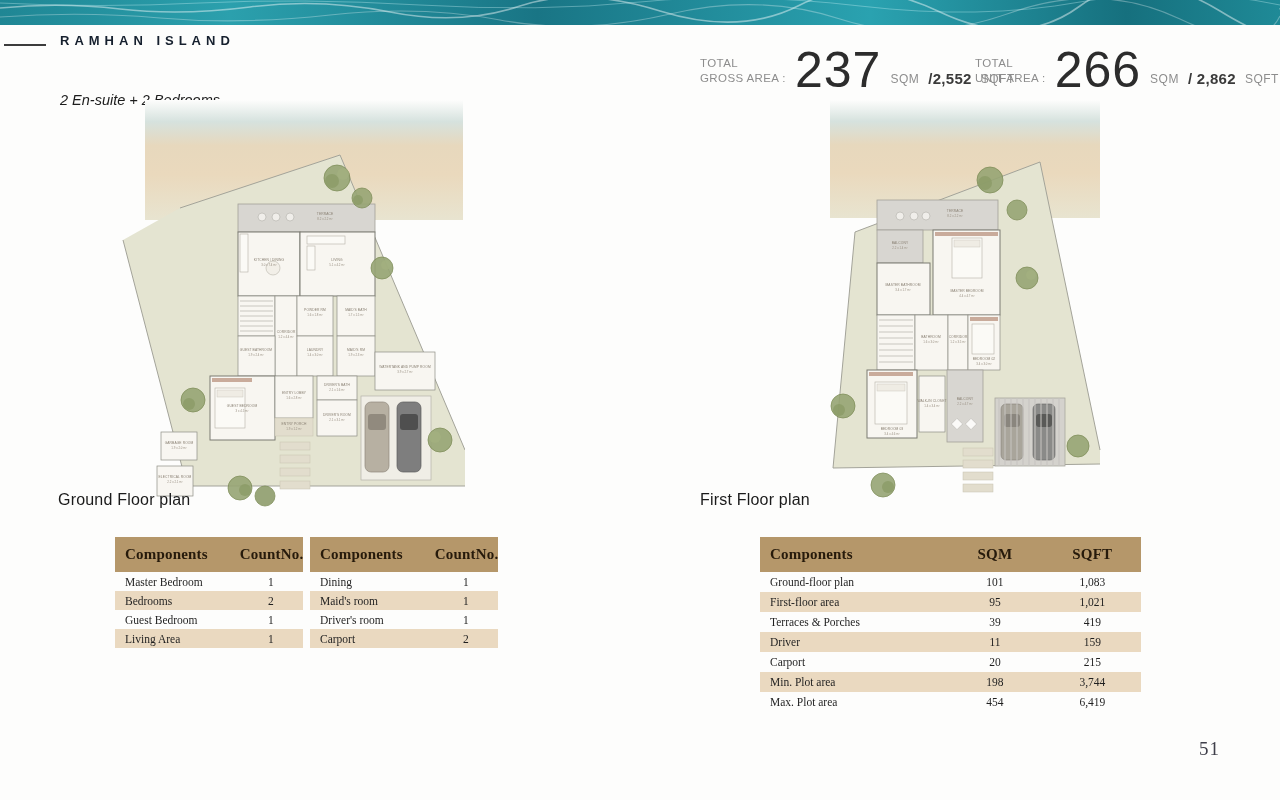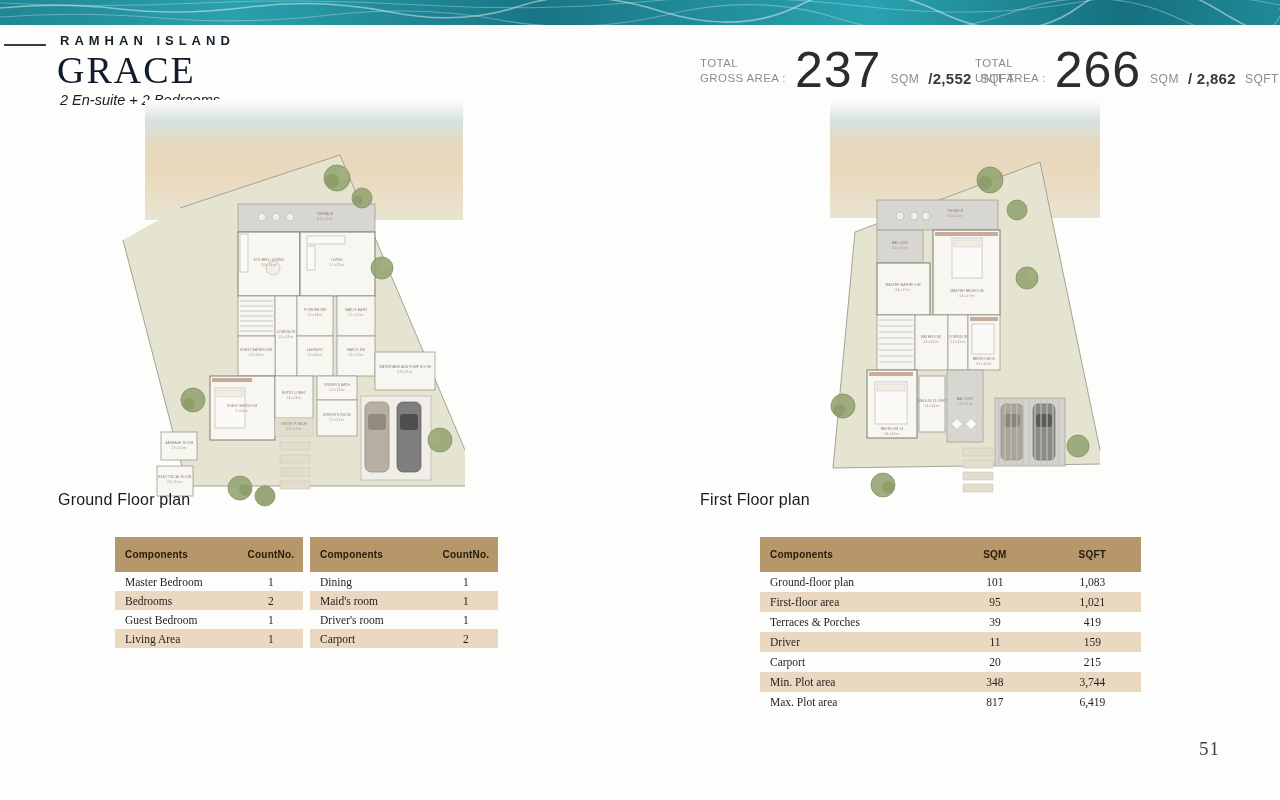--- a/index.html
+++ b/index.html
@@ -29,22 +29,22 @@
   .wall{fill:#f8f6f1;stroke:#7b7b72;stroke-width:1;}
   .wall2{fill:#f8f6f1;stroke:#8e8e85;stroke-width:.7;}
   .gray{fill:#d8d6d1;stroke:#a3a19a;stroke-width:.8;}
   .pav{fill:#e2ddcd;stroke:#c6c2b1;stroke-width:.5;}
   .accent{fill:#c9ab9b;}
   .furn{fill:#fbfaf6;stroke:#b5b1a7;stroke-width:.6;}
   .pillow{fill:#efece4;stroke:#c2beb3;stroke-width:.4;}
   
   table{border-collapse:collapse;table-layout:fixed;}
   .tbl{position:absolute;top:537px;}
-  .tbl th{background:#b5976a;color:#261a0b;font-family:Liberation Sans, sans-serif;font-weight:700;
-          font-size:10px;height:33px;letter-spacing:.2px;}
+  .tbl th{background:#b5976a;color:#261a0b;font-family:Liberation Serif, serif;font-weight:700;
+          font-size:15px;height:33px;letter-spacing:.2px;}
   .tbl td{font-family:"Liberation Serif",serif;font-size:11.5px;color:#1f1f1f;height:19px;padding:0;}
   .tbl tr.alt td{background:#ead9c0;}
   .tbl th:first-child,.tbl td:first-child{text-align:left;padding-left:10px;}
   .tbl th:not(:first-child),.tbl td:not(:first-child){text-align:center;}
   .count-tbl{width:188px;}
   .count-tbl th:first-child,.count-tbl td:first-child{width:60%;}
   .areas-tbl{width:381px;}
   .areas-tbl th:first-child,.areas-tbl td:first-child{width:46%;}
   .areas-tbl td{height:20px;}
   .pageno{position:absolute;left:1199px;top:738px;font-family:"Liberation Serif",serif;
@@ -58,21 +58,20 @@
   <div class="water">
     <svg width="1280" height="25" viewBox="0 0 1280 25">
       <path d="M0 8 Q 60 2 120 9 T 250 7 T 390 12 T 520 6 T 660 11 T 800 5 T 940 12 T 1080 6 T 1220 11 T 1280 8" fill="none" stroke="rgba(255,255,255,.45)" stroke-width="1.6"></path>
       <path d="M0 17 Q 80 11 160 18 T 330 15 T 500 20 T 670 14 T 840 19 T 1010 13 T 1180 19 T 1280 16" fill="none" stroke="rgba(255,255,255,.3)" stroke-width="1.2"></path>
       <path d="M0 3 Q 100 8 200 3 T 420 5 T 640 2 T 860 6 T 1080 2 T 1280 5" fill="none" stroke="rgba(210,245,248,.35)" stroke-width="1"></path>
     </svg>
   </div>
 
   <div class="rule"></div>
   <div class="brand">RAMHAN ISLAND</div>
-  <div class="title">GRACE</div>
   <div class="subtitle">2 En-suite + 2 Bedrooms</div>
 
   <div class="stat" style="left:700px">
     <div class="stat-label">
       <span>TOTAL</span><br>
       <span>GROSS AREA :</span>
     </div>
     <div class="stat-num">237</div>
     <div class="stat-unit">SQM</div>
     <div class="stat-sqft">/2,552</div>
@@ -407,25 +406,25 @@
           <td>11</td>
           <td>159</td>
         </tr>
         <tr>
           <td>Carport</td>
           <td>20</td>
           <td>215</td>
         </tr>
         <tr class="alt">
           <td>Min. Plot area</td>
-          <td>348</td>
+          <td>198</td>
           <td>3,744</td>
         </tr>
         <tr>
           <td>Max. Plot area</td>
-          <td>817</td>
+          <td>454</td>
           <td>6,419</td>
         </tr>
       </tbody>
     </table>
 
   <div class="pageno">51</div>
 </div>
 
 </body></html>

